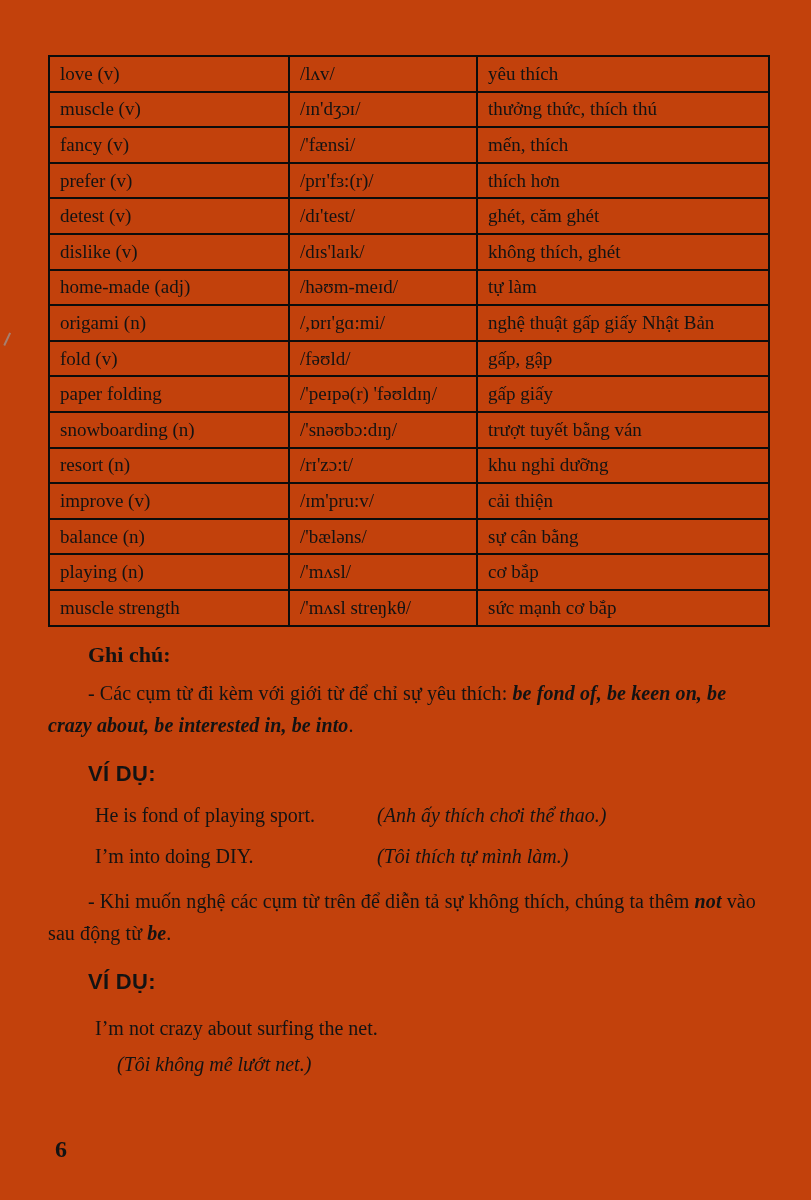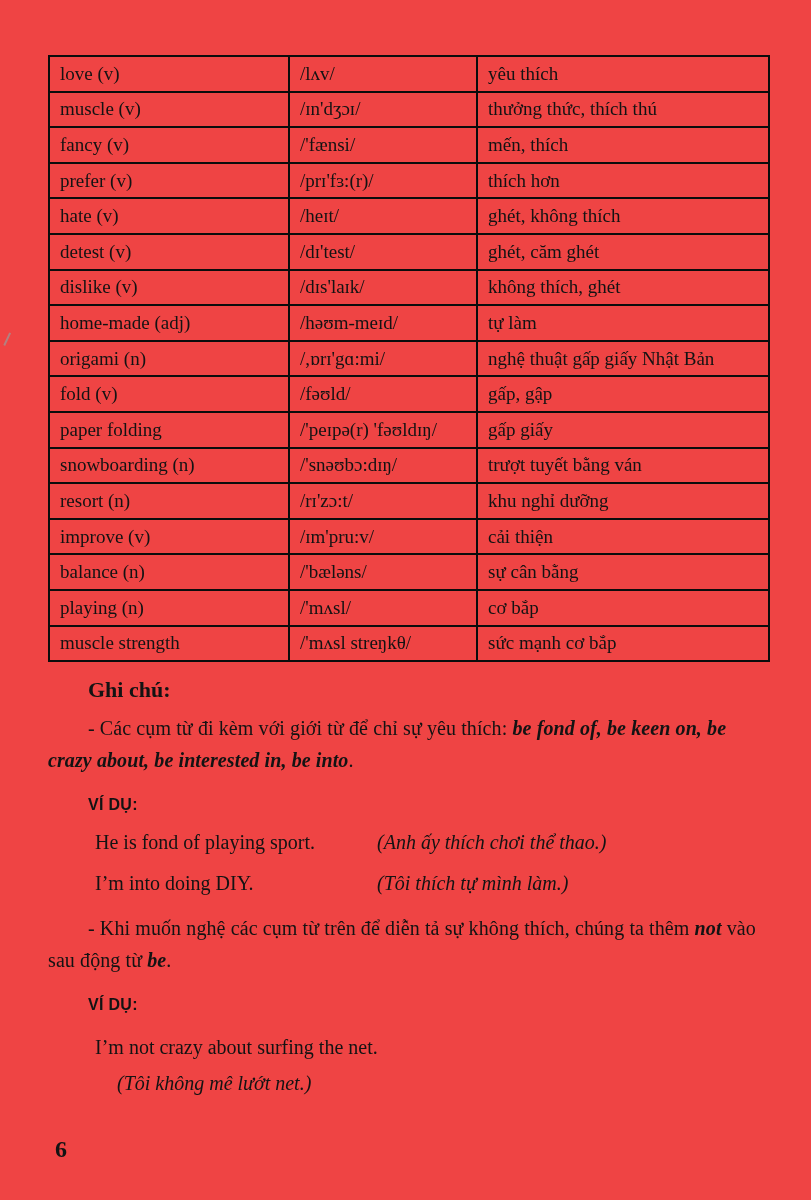--- a/index.html
+++ b/index.html
@@ -5,21 +5,21 @@
   * { margin: 0; padding: 0; box-sizing: border-box; }
   html, body { width: 811px; background: #e8e8e8; }
   body {
     font-family: "Liberation Serif", serif;
     color: #131313;
   }
   .page {
     position: relative;
     width: 811px;
     height: 1200px;
-    background: #ef4444;
+    background: #c2410c;
     padding: 55px 43px 0 48px;
     overflow: hidden;
   }
   
   table.vocab {
     border-collapse: collapse;
     width: 720px;
     table-layout: fixed;
     border: 2px solid #0c0c0c;
   }
@@ -47,21 +47,21 @@
     margin-top: 9px;
     line-height: 1.6;
     text-indent: 40px;
     letter-spacing: 0.1px;
   }
   .bold-italic { font-weight: bold; font-style: italic; }
   .vidu {
     margin: 20px 0 0 40px;
     font-family: "Liberation Sans", sans-serif;
     font-weight: bold;
-    font-size: 16px;
+    font-size: 22px;
     letter-spacing: 0.3px;
   }
   .ex-list { margin-top: 16px; }
   .ex-row {
     display: flex;
     padding-left: 47px;
     margin-bottom: 17px;
     line-height: 1.2;
   }
   .ex-en { width: 282px; flex: 0 0 282px; }
@@ -116,25 +116,20 @@
           <td>fancy (v)</td>
           <td>/'fænsi/</td>
           <td>mến, thích</td>
         </tr>
         <tr>
           <td>prefer (v)</td>
           <td>/prɪ'fɜ:(r)/</td>
           <td>thích hơn</td>
         </tr>
         <tr>
-          <td>hate (v)</td>
-          <td>/heɪt/</td>
-          <td>ghét, không thích</td>
-        </tr>
-        <tr>
           <td>detest (v)</td>
           <td>/dɪ'test/</td>
           <td>ghét, căm ghét</td>
         </tr>
         <tr>
           <td>dislike (v)</td>
           <td>/dɪs'laɪk/</td>
           <td>không thích, ghét</td>
         </tr>
         <tr>

